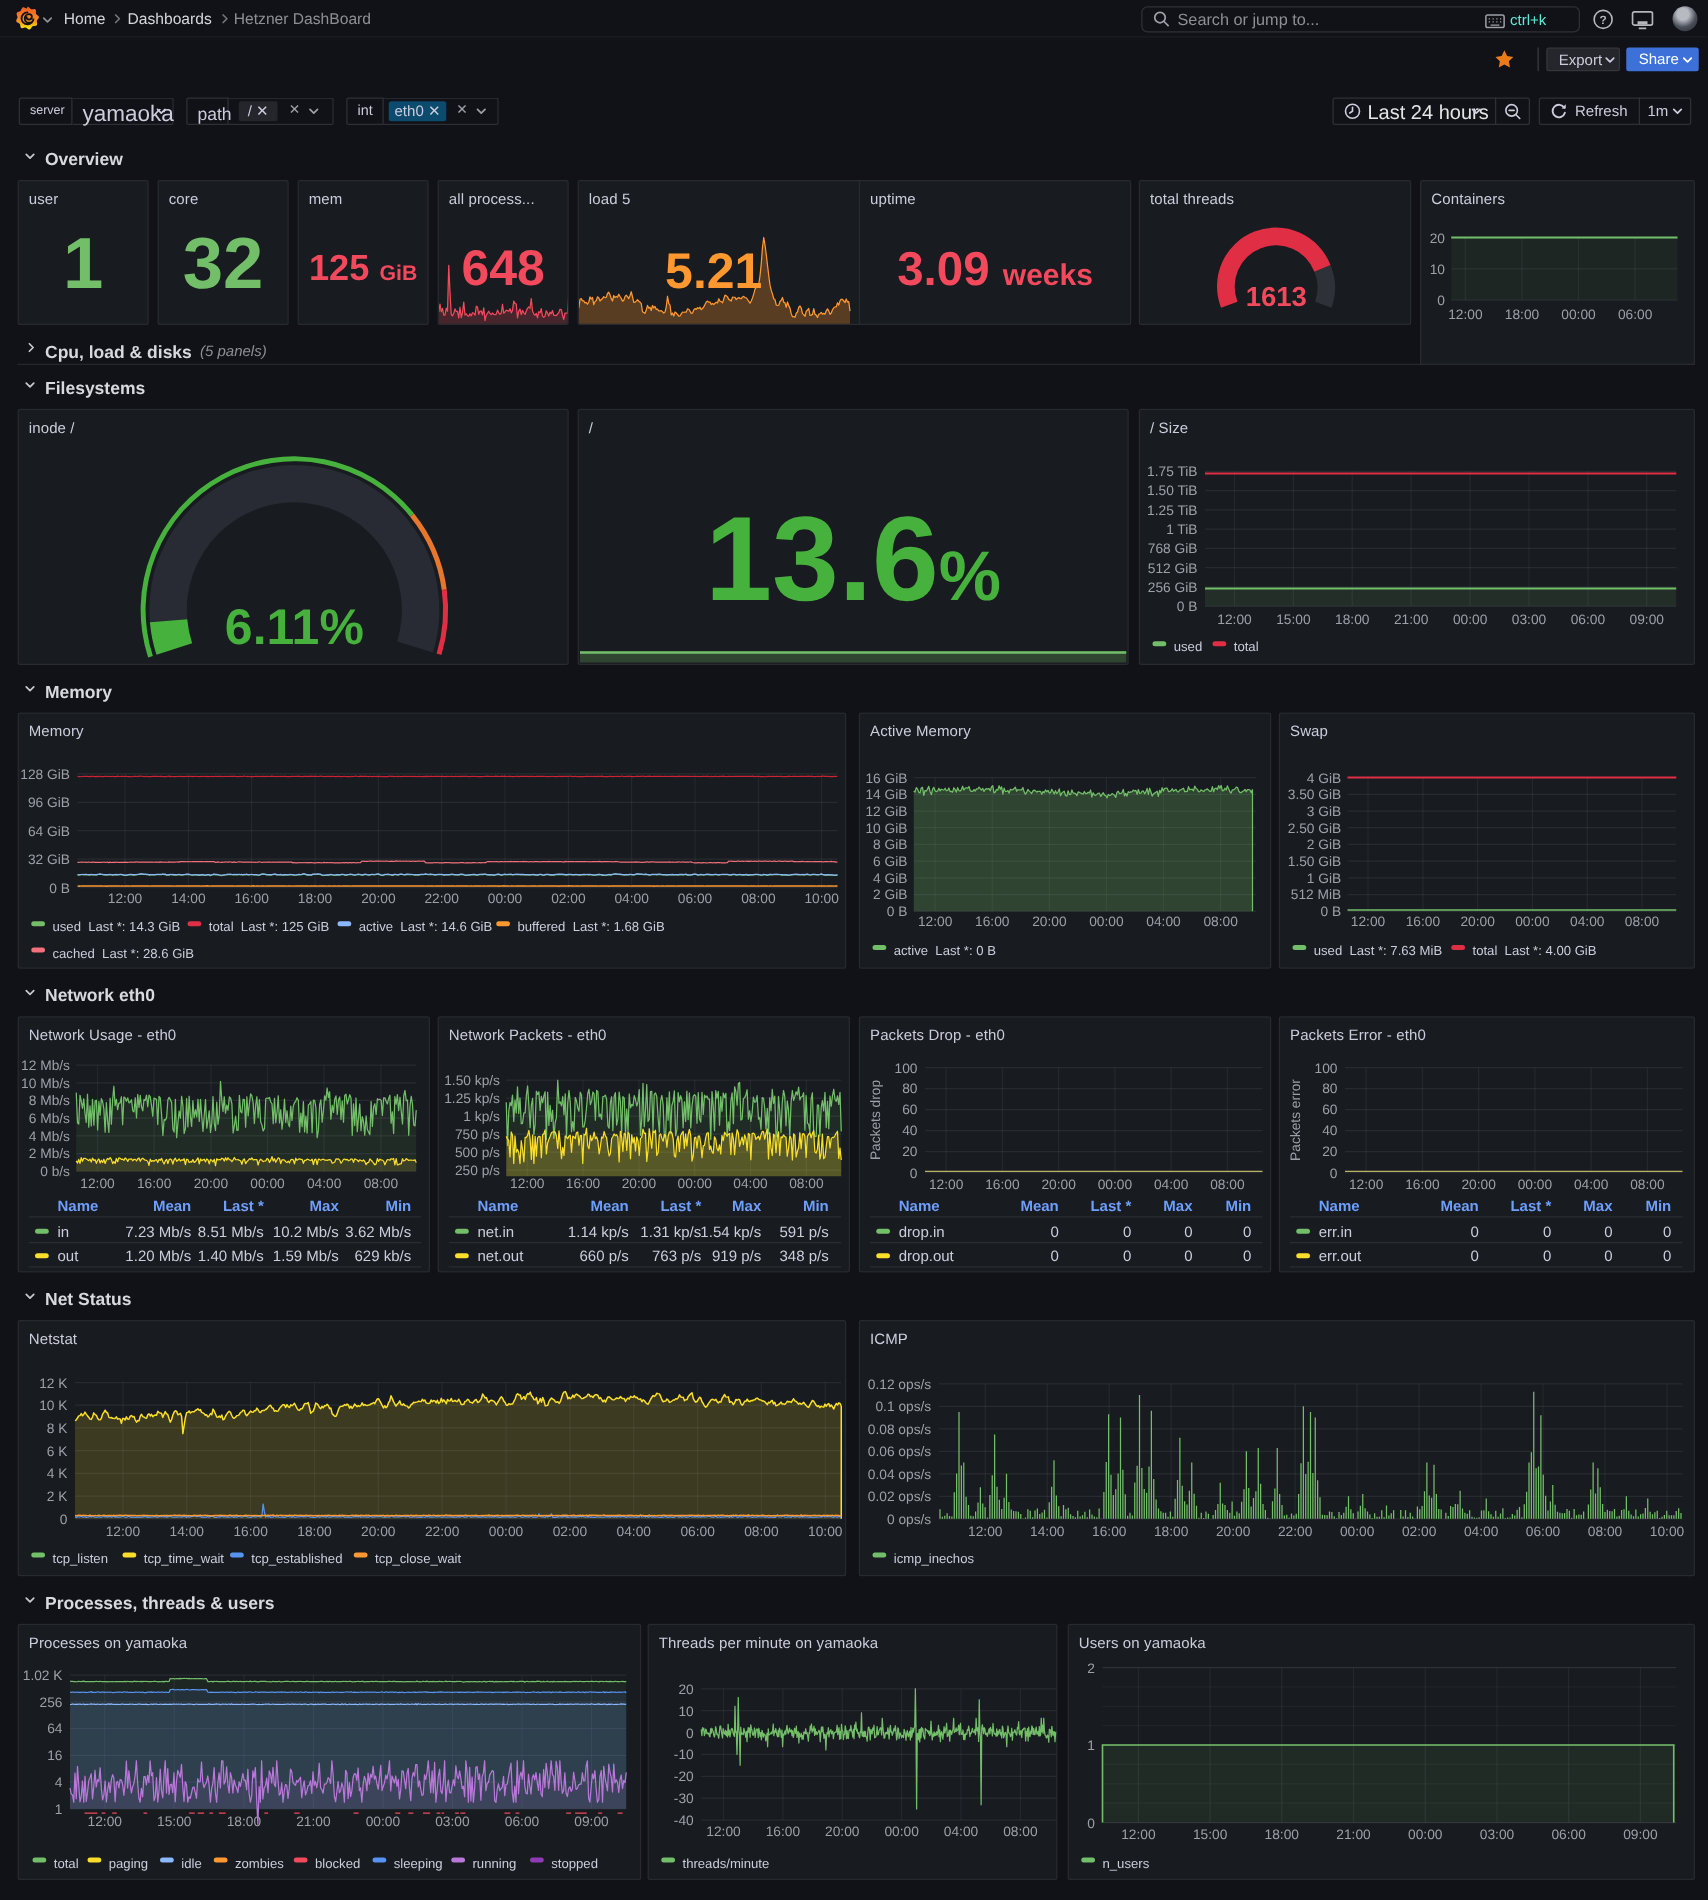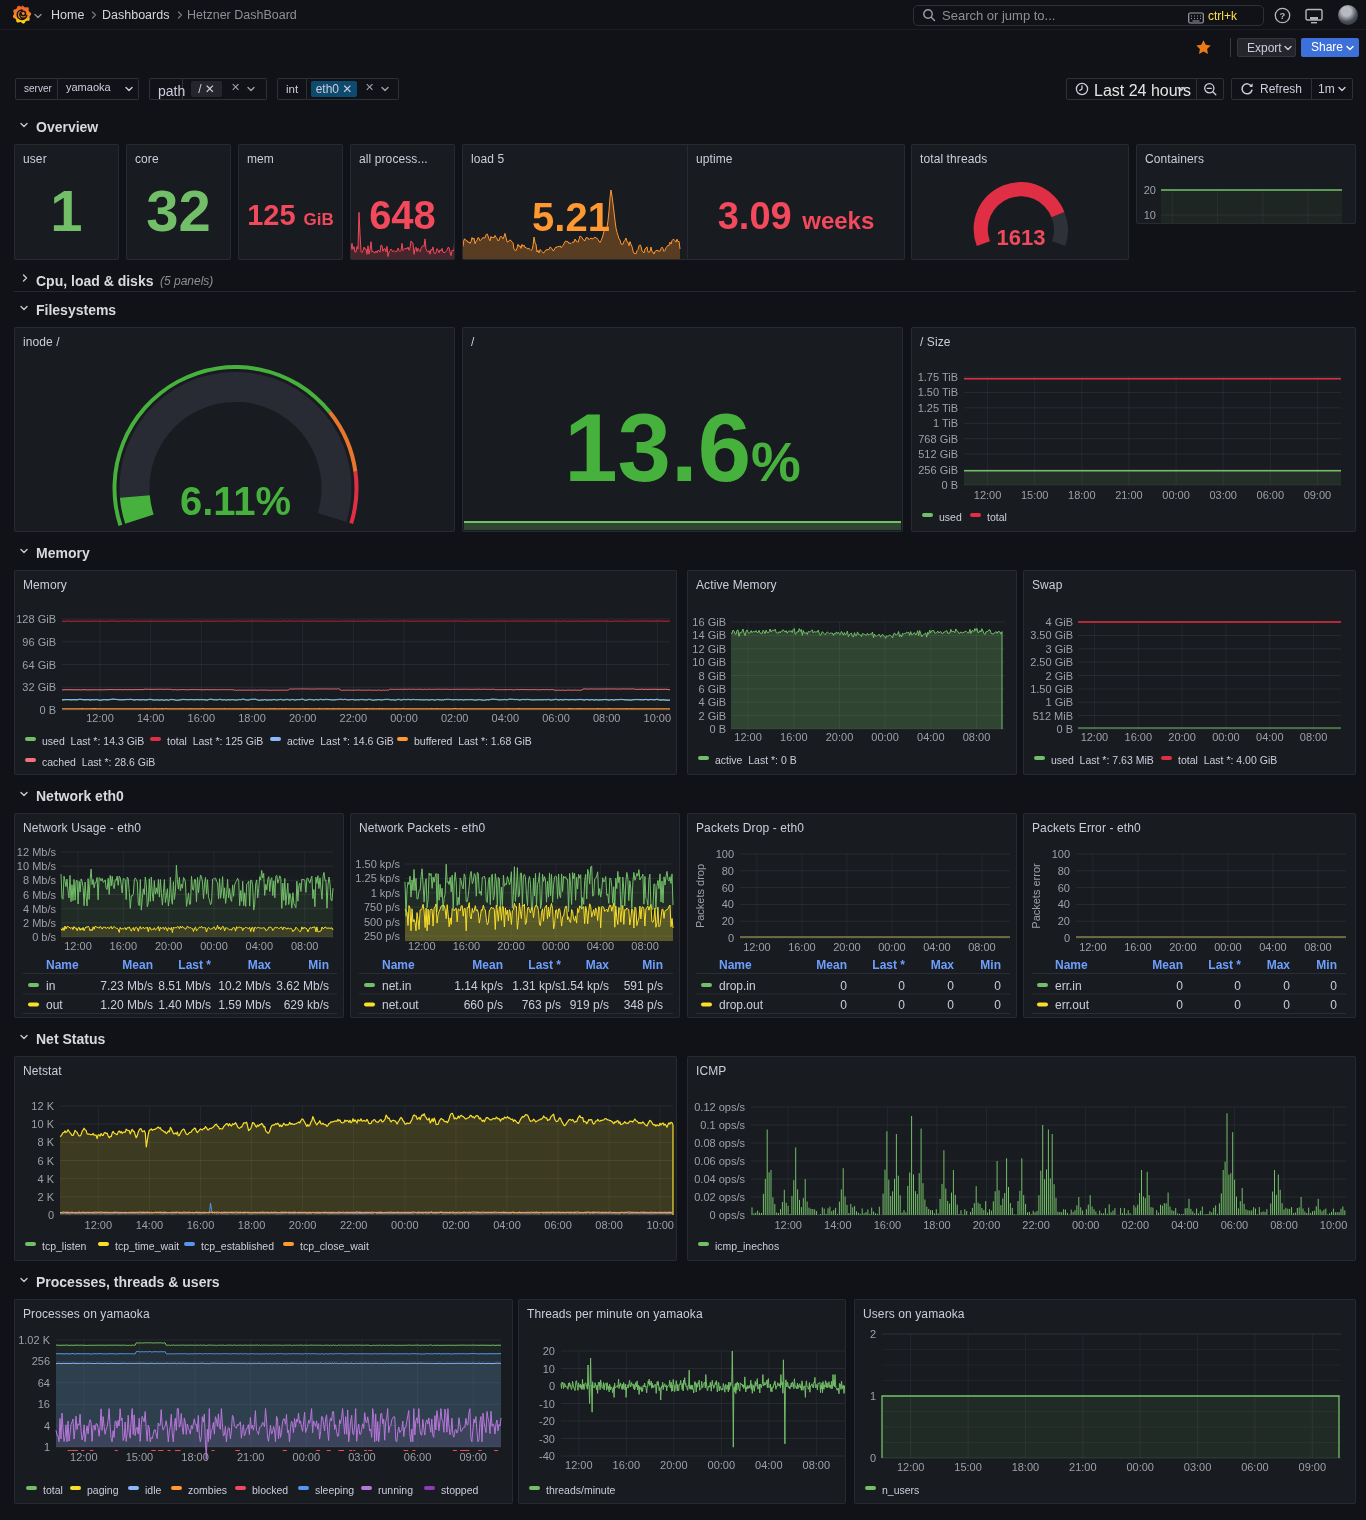--- a/index.html
+++ b/index.html
@@ -35,21 +35,21 @@
 <div style="position:absolute;left:913px;top:5px;width:351px;height:21px;background:#111217;border:1px solid #2e3036;border-radius:5px"></div>
 <div style="position:absolute;left:922px;top:8px"><svg width="14" height="14" viewBox="0 0 14 14">
       <circle cx="6" cy="6" r="4.2" stroke="#9da0a8" stroke-width="1.4" fill="none"></circle>
       <path d="M9.2 9.2 L12.5 12.5" stroke="#9da0a8" stroke-width="1.4" stroke-linecap="round"></path>
     </svg></div>
 <div style="position:absolute;left:942px;top:8px;font-size:13px;color:#8e8f96">Search or jump to...</div>
 <div style="position:absolute;left:1188px;top:10px"><svg width="16" height="12" viewBox="0 0 16 12">
       <rect x="0.7" y="1" width="14.6" height="10" rx="1.5" stroke="#9da0a8" fill="none" stroke-width="1.2"></rect>
       <path d="M3 4h1M6 4h1M9 4h1M12 4h1M3 6.5h1M6 6.5h1M9 6.5h1M12 6.5h1M4.5 9h7" stroke="#9da0a8" stroke-width="1"></path>
     </svg></div>
-<div style="position:absolute;left:1208px;top:9px;font-size:12px;color:#fde047">ctrl+k</div>
+<div style="position:absolute;left:1208px;top:9px;font-size:12px;color:#5eead4">ctrl+k</div>
 <div style="position:absolute;left:1274px;top:7px"><svg width="17" height="17" viewBox="0 0 17 17">
       <circle cx="8.5" cy="8.5" r="7.2" stroke="#b5b6bd" stroke-width="1.3" fill="none"></circle>
       <text x="8.5" y="12" text-anchor="middle" font-size="9.5" font-weight="bold" fill="#b5b6bd">?</text>
     </svg></div>
 <div style="position:absolute;left:1305px;top:8px"><svg width="18" height="16" viewBox="0 0 18 16">
       <rect x="1" y="1.5" width="16" height="10.5" rx="1.5" stroke="#b5b6bd" stroke-width="1.4" fill="none"></rect>
       <rect x="5" y="9" width="8" height="2.6" fill="#b5b6bd"></rect>
       <path d="M6 14.7h6" stroke="#b5b6bd" stroke-width="1.4"></path>
     </svg></div>
 <div style="position:absolute;left:1338px;top:5px;width:20px;height:20px;border-radius:50%;background:radial-gradient(circle at 42% 32%,#b8bac2 0 26%,#4a4e57 58%,#26282e 100%)"></div>
@@ -60,21 +60,21 @@
 <div style="position:absolute;left:1237px;top:38px;width:59px;height:19px;background:#24262b;border:1px solid #34363c;border-radius:2px;font-size:12px;color:#ccccdc;text-align:left;padding:2px 0 0 9px">Export</div>
 <svg width="10" height="10" style="position:absolute;left:1283px;top:43px">
     <path d="M2 3.5 L5 6.5 L8 3.5" stroke="#ccccdc" stroke-width="1.4" fill="none" stroke-linecap="round" stroke-linejoin="round"></path>
   </svg>
 <div style="position:absolute;left:1301px;top:38px;width:58px;height:19px;background:#3D71D9;border-radius:2px;font-size:12px;color:#fff;font-weight:500;padding:2px 0 0 10px">Share</div>
 <svg width="10" height="10" style="position:absolute;left:1345px;top:43px">
     <path d="M2 3.5 L5 6.5 L8 3.5" stroke="#fff" stroke-width="1.4" fill="none" stroke-linecap="round" stroke-linejoin="round"></path>
   </svg>
 <div style="position:absolute;left:15px;top:78px;width:43px;height:22px;border:1px solid #2e3036;border-radius:2px 0 0 2px;font-size:10px;color:#ccccdc;padding:4px 12px 0 8px">server</div>
 <div style="position:absolute;left:58px;top:78px;width:81px;height:22px;border:1px solid #2e3036;border-left:none;border-radius:0 2px 2px 0;font-size:13px;color:#ccccdc;padding:3px 0 0 8px"></div>
-<div style="position:absolute;left:66px;top:81px;font-size:11px;color:#ccccdc">yamaoka</div>
+<div style="position:absolute;left:66px;top:81px;font-size:18px;color:#ccccdc">yamaoka</div>
 <svg width="10" height="10" style="position:absolute;left:124px;top:84px">
     <path d="M2 3.5 L5 6.5 L8 3.5" stroke="#ccccdc" stroke-width="1.4" fill="none" stroke-linecap="round" stroke-linejoin="round"></path>
   </svg>
 <div style="position:absolute;left:149px;top:78px;width:34px;height:22px;border:1px solid #2e3036;border-radius:2px 0 0 2px;font-size:14px;color:#ccccdc;padding:4px 0 0 8px">path</div>
 <div style="position:absolute;left:183px;top:78px;width:84px;height:22px;border:1px solid #2e3036;border-left:none;border-radius:0 2px 2px 0;font-size:13px;color:#ccccdc;padding:3px 0 0 8px"></div>
 <div style="position:absolute;left:191px;top:81px;width:31px;height:16px;background:#24262b;border-radius:2px;font-size:12px;color:#ccccdc;text-align:center;padding-top:1px">/ ✕</div>
 <div style="position:absolute;left:231px;top:81px;font-size:11px;color:#9da0a8">✕</div>
 <svg width="10" height="10" style="position:absolute;left:246px;top:84px">
     <path d="M2 3.5 L5 6.5 L8 3.5" stroke="#9da0a8" stroke-width="1.4" fill="none" stroke-linecap="round" stroke-linejoin="round"></path>
   </svg>
@@ -173,21 +173,21 @@
     <div class="statv" style="left:0;top:52px;width:216px;font-size:38px;color:#F2495C">3.09 <span style="font-size:24px">weeks</span></div>
   </div>
 <div class="panel" style="left:911px;top:144px;width:218px;height:116px">
     <div class="ptitle">total threads</div>
     <svg width="218" height="116" style="position:absolute;left:0;top:0">
       <path d="M152.4 67.0 A47 47 0 0 1 153.2 101.1 L140.0 96.3 A33 33 0 0 0 139.5 72.3 Z" fill="#2E3138"></path>
       <path d="M64.8 101.1 A47 47 0 0 1 152.4 67.0 L139.5 72.3 A33 33 0 0 0 78.0 96.3 Z" fill="#E02F44"></path>
       <text x="109" y="100" text-anchor="middle" font-size="22" font-weight="bold" fill="#F2495C">1613</text>
     </svg>
   </div>
-<div class="panel" style="left:1136px;top:144px;width:220px;height:80px">
+<div class="panel" style="left:1136px;top:144px;width:220px;height:148px">
     <div class="ptitle">Containers</div>
     <svg width="217" height="116" style="position:absolute;left:0;top:0">
       <line x1="24" y1="45.0" x2="205" y2="45.0" stroke="rgba(204,204,220,0.09)" stroke-width="1"></line>
       <line x1="24" y1="70.0" x2="205" y2="70.0" stroke="rgba(204,204,220,0.09)" stroke-width="1"></line>
       <line x1="24" y1="95.0" x2="205" y2="95.0" stroke="rgba(204,204,220,0.09)" stroke-width="1"></line>
       <line x1="35.3" y1="45" x2="35.3" y2="95" stroke="rgba(204,204,220,0.07)" stroke-width="1"></line>
       <line x1="80.6" y1="45" x2="80.6" y2="95" stroke="rgba(204,204,220,0.07)" stroke-width="1"></line>
       <line x1="125.8" y1="45" x2="125.8" y2="95" stroke="rgba(204,204,220,0.07)" stroke-width="1"></line>
       <line x1="171.1" y1="45" x2="171.1" y2="95" stroke="rgba(204,204,220,0.07)" stroke-width="1"></line>
       <text x="19" y="49.0" text-anchor="end" font-size="11" fill="#9da0a8">20</text>

